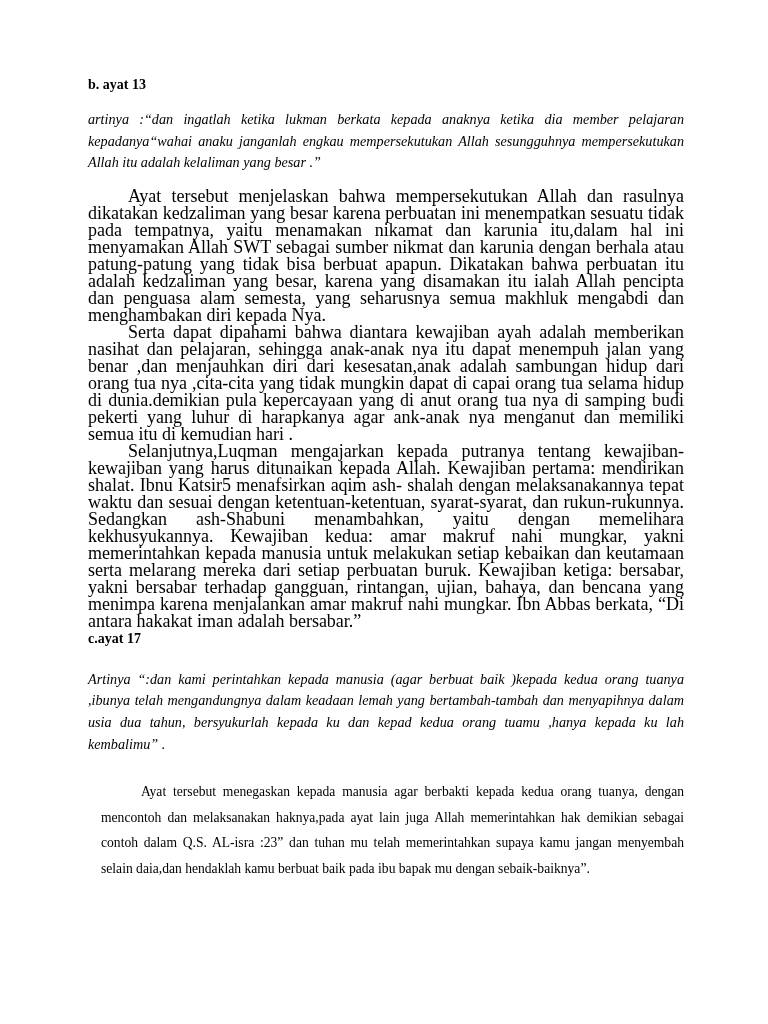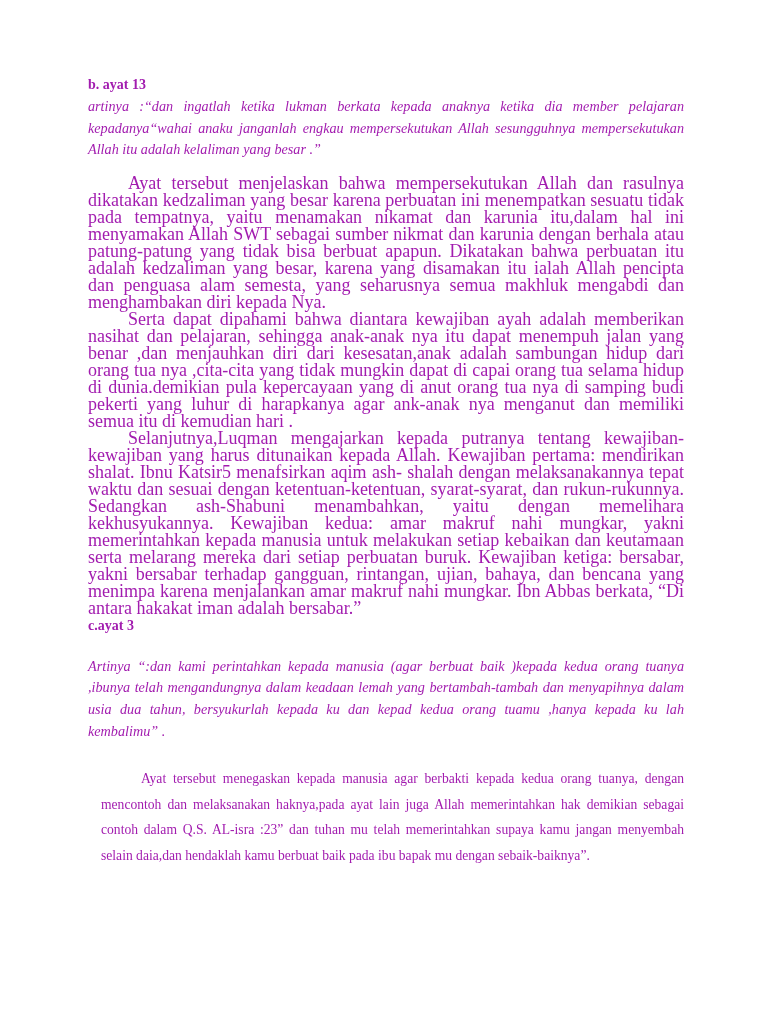--- a/index.html
+++ b/index.html
@@ -7,21 +7,21 @@
     padding: 0;
     background: #ffffff;
   }
   .page {
     position: relative;
     width: 768px;
     height: 1024px;
     background: #ffffff;
     overflow: hidden;
     font-family: "Liberation Serif", serif;
-    color: #a21caf;
+    color: #000000;
   }
   .content {
     position: absolute;
     top: 76px;
     left: 88px;
     width: 596px;
   }
   .section-heading {
     font-size: 14px;
     font-weight: bold;
@@ -39,21 +39,21 @@
   }
   .arabic-verse.two-line {
     text-align: justify;
     text-align-last: right;
   }
   .translation {
     font-style: italic;
     font-size: 14.2px;
     line-height: 21.6px;
     text-align: justify;
-    margin-top: 3px;
+    margin-top: 16px;
   }
   .body-para {
     font-size: 18px;
     line-height: 17px;
     text-align: justify;
     text-indent: 40px;
   }
   .body-para.first {
     margin-top: 14px;
   }
@@ -85,21 +85,21 @@
 
 
     <div class="translation">artinya :“dan ingatlah ketika lukman berkata kepada anaknya ketika dia member pelajaran kepadanya“wahai anaku janganlah engkau mempersekutukan Allah sesungguhnya mempersekutukan Allah itu adalah kelaliman yang besar .”</div>
 
     <div class="body-para first">Ayat tersebut menjelaskan bahwa mempersekutukan Allah dan rasulnya dikatakan kedzaliman yang besar karena perbuatan ini menempatkan sesuatu tidak pada tempatnya, yaitu menamakan nikamat dan karunia itu,dalam hal ini menyamakan Allah SWT sebagai sumber nikmat dan karunia dengan berhala atau patung-patung yang tidak bisa berbuat apapun. Dikatakan bahwa perbuatan itu adalah kedzaliman yang besar, karena yang disamakan itu ialah Allah pencipta dan penguasa alam semesta, yang seharusnya semua makhluk mengabdi dan menghambakan diri kepada Nya.</div>
 
     <div class="body-para">Serta dapat dipahami bahwa diantara kewajiban ayah adalah memberikan nasihat dan pelajaran, sehingga anak-anak nya itu dapat menempuh jalan yang benar ,dan menjauhkan diri dari kesesatan,anak adalah sambungan hidup dari orang tua nya ,cita-cita yang tidak mungkin dapat di capai orang tua selama hidup di dunia.demikian pula kepercayaan yang di anut orang tua nya di samping budi pekerti yang luhur di harapkanya agar ank-anak nya menganut dan memiliki semua itu di kemudian hari .</div>
 
     <div class="body-para">Selanjutnya,Luqman mengajarkan kepada putranya tentang kewajiban-kewajiban yang harus ditunaikan kepada Allah. Kewajiban pertama: mendirikan shalat.  Ibnu Katsir5 menafsirkan aqim ash- shalah dengan melaksanakannya tepat waktu dan sesuai dengan ketentuan-ketentuan, syarat-syarat, dan rukun-rukunnya. Sedangkan ash-Shabuni menambahkan, yaitu dengan memelihara kekhusyukannya.  Kewajiban kedua: amar makruf nahi mungkar, yakni memerintahkan kepada manusia untuk melakukan setiap kebaikan dan keutamaan serta melarang  mereka dari setiap perbuatan buruk.  Kewajiban ketiga: bersabar, yakni bersabar terhadap gangguan, rintangan, ujian, bahaya, dan bencana yang menimpa karena menjalankan amar makruf nahi mungkar.  Ibn Abbas berkata, “Di antara hakakat iman adalah bersabar.”</div>
 
-    <div class="section-heading heading-c">c.ayat 3</div>
+    <div class="section-heading heading-c">c.ayat 17</div>
 
 
     <div class="translation translation-14">Artinya “:dan kami perintahkan kepada manusia (agar berbuat baik )kepada kedua orang tuanya ,ibunya telah mengandungnya dalam keadaan lemah yang bertambah-tambah dan menyapihnya dalam usia dua tahun, bersyukurlah kepada ku  dan kepad kedua orang tuamu ,hanya kepada ku lah kembalimu” .</div>
 
     <div class="closing-para">Ayat tersebut menegaskan kepada manusia agar berbakti kepada kedua orang tuanya, dengan mencontoh dan melaksanakan haknya,pada ayat lain juga Allah memerintahkan hak demikian sebagai contoh dalam Q.S. AL-isra :23” dan tuhan mu telah memerintahkan supaya kamu jangan menyembah selain daia,dan hendaklah kamu berbuat baik pada ibu bapak mu dengan sebaik-baiknya”.</div>
 
   </div>
 </div>
 
 </body></html>

